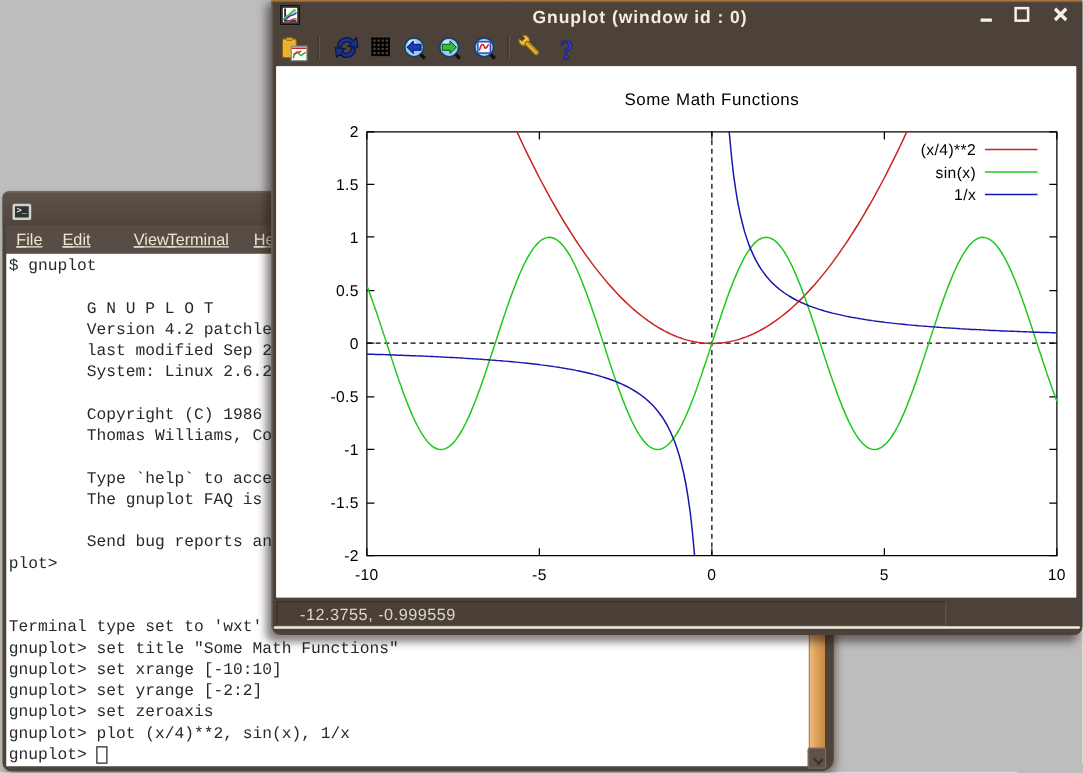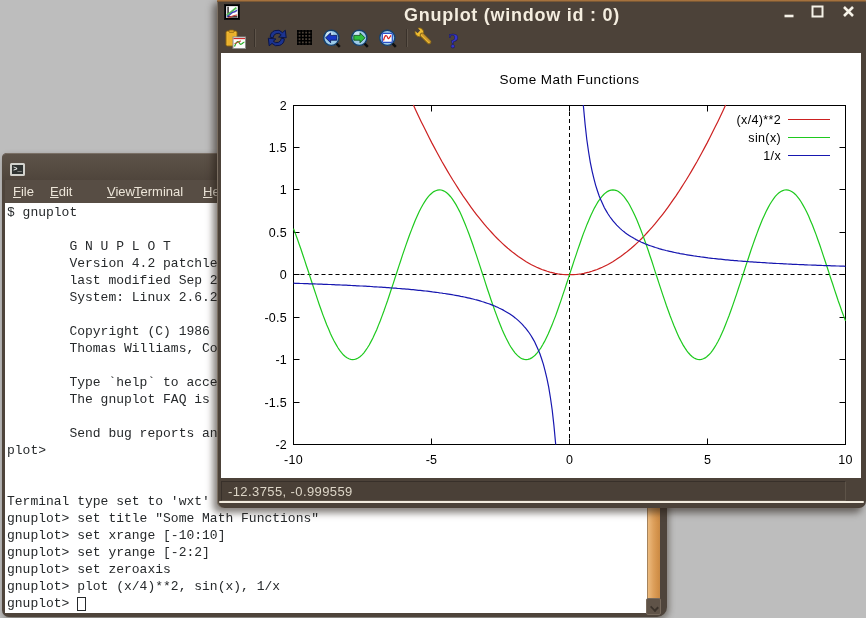--- a/index.html
+++ b/index.html
@@ -9,21 +9,21 @@
   background:#4e443b;border-radius:5px 5px 10px 7px;
   box-shadow:2px 3px 6px rgba(40,30,20,0.45);}
 #term .tbar{position:absolute;left:0;top:0;width:100%;height:28px;
   background:linear-gradient(#5d5349,#4e443b);border-radius:5px 5px 0 0;
   border-top:1px solid #7a7066;}
 #term .ticon{position:absolute;left:8px;top:9px;width:11px;height:9px;
   background:#2f3331;border:2px solid #d2d2cc;border-radius:1.5px;
   color:#f2f2ee;font:bold 7px/8px "Liberation Mono",monospace;text-align:center;}
 #term .menubar{position:absolute;left:3px;top:27px;width:659px;height:23px;
   background:#574d44;color:#ece5d8;font-size:13px;}
-#term .menubar span{position:absolute;top:4px;}
+#term .menubar span{position:absolute;top:4px;text-decoration:underline;}
 #term .menubar u{text-decoration:underline;}
 #term .content{position:absolute;left:3px;top:50px;width:645px;height:410px;
   background:#ffffff;overflow:hidden;}
 #term pre{margin:0;position:absolute;left:2px;top:1px;
   font:13px/17px "Liberation Mono",monospace;color:#26292b;letter-spacing:0px;}
 #term .cursor{position:absolute;left:72px;top:394px;width:7px;height:12px;
   border:1.5px solid #26292b;background:#fff;}
 #term .sbar{position:absolute;right:7px;top:50px;width:12px;height:410px;
   border-left:1px solid #a5835c;
   background:linear-gradient(90deg,#ecba7e,#dda05c 45%,#d2914a 80%,#c98a45);}
@@ -31,28 +31,28 @@
   background:#5f5348;border:1px solid #776a5d;border-radius:2px;}
 #term .sbtn:after{content:"";position:absolute;left:3.5px;top:5px;width:5px;height:5px;
   border-right:2px solid #3a322b;border-bottom:2px solid #3a322b;transform:rotate(45deg) scale(1,0.8);}
 
 #gp{position:absolute;left:217px;top:-3px;width:649px;height:511px;
   background:#4c4239;border-radius:6px 6px 7px 7px;
   box-shadow:-4px 5px 7px rgba(35,26,18,0.55),inset 1px 0 0 rgba(160,148,132,0.55);}
 #gp .topline{position:absolute;left:0;top:0;width:100%;height:5px;
   background:linear-gradient(#eec27e 0%,#d99c55 28%,#c08448 55%,#8a5f33 85%,#5a4a38 100%);border-radius:6px 6px 0 0;}
 #gp .title{position:absolute;left:0;top:8px;width:590px;text-align:center;
-  color:#f4eddf;font-size:18px;font-weight:bold;letter-spacing:0.75px;}
+  color:#f4eddf;font-size:14px;font-weight:bold;letter-spacing:0.75px;}
 #gp .gicon{position:absolute;left:7px;top:7px;width:14px;height:14px;background:#fff;border:1.5px solid #111;}
 #gp .wb{position:absolute;top:0;color:#fbf7ef;font-weight:bold;}
 #gp .toolbar{position:absolute;left:0;top:29px;width:100%;height:24px;}
 #gp .plot{position:absolute;left:4px;top:56px;width:640px;height:425px;background:#fff;}
-#gp .status{position:absolute;left:4px;top:484px;width:625px;height:20px;
+#gp .status{position:absolute;left:4px;top:484px;width:536px;height:20px;
   background:#4a4037;border:1px solid #38302a;border-bottom-color:#5d5348;border-right-color:#5d5348;
-  color:#ddd6c8;font-size:13px;letter-spacing:0.4px;line-height:19px;padding-left:6px;box-sizing:border-box;}
+  color:#ddd6c8;font-size:13px;letter-spacing:0.4px;line-height:19px;padding-left:18px;box-sizing:border-box;}
 #gp .bottomline{position:absolute;left:2px;top:504px;width:645px;height:2px;background:#f3ecdf;border-radius:1px;}
 </style></head>
 <body>
 <div id="term">
   <div class="tbar">
       <div class="ticon">&gt;_</div>
     </div>
   <div class="menubar">
     <span style="left:8px"><u>F</u>ile</span>
     <span style="left:45px"><u>E</u>dit</span>

